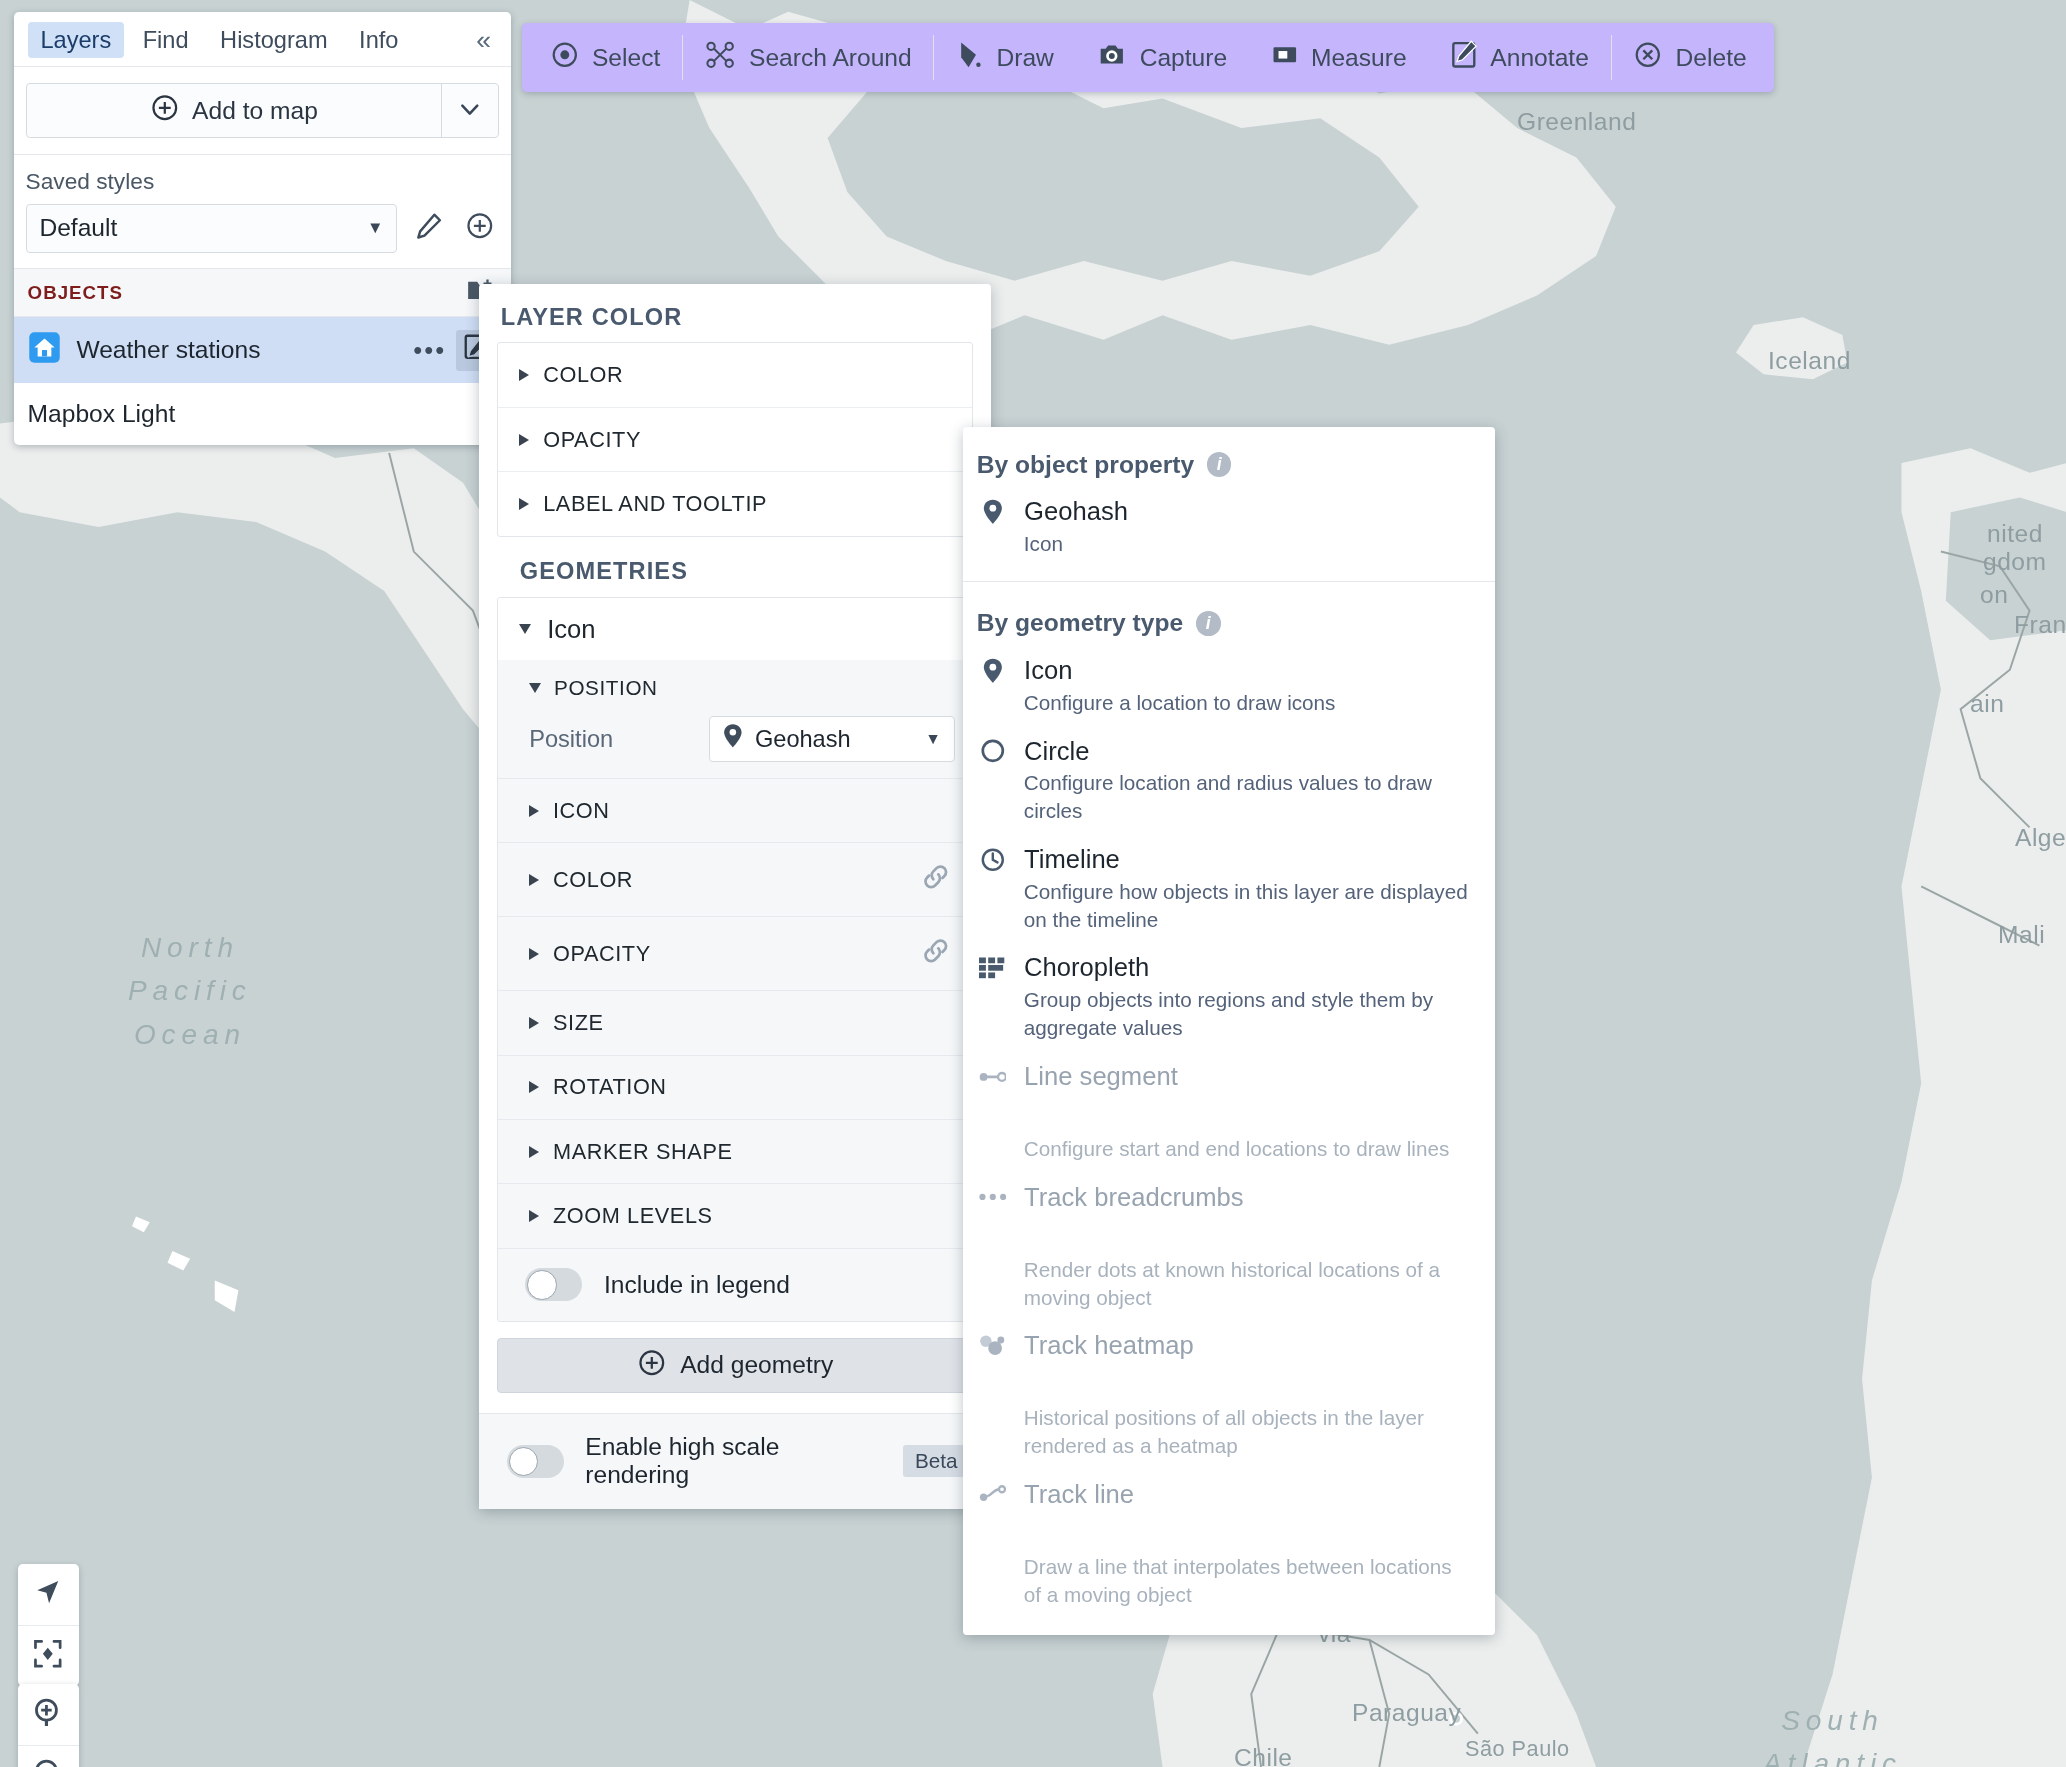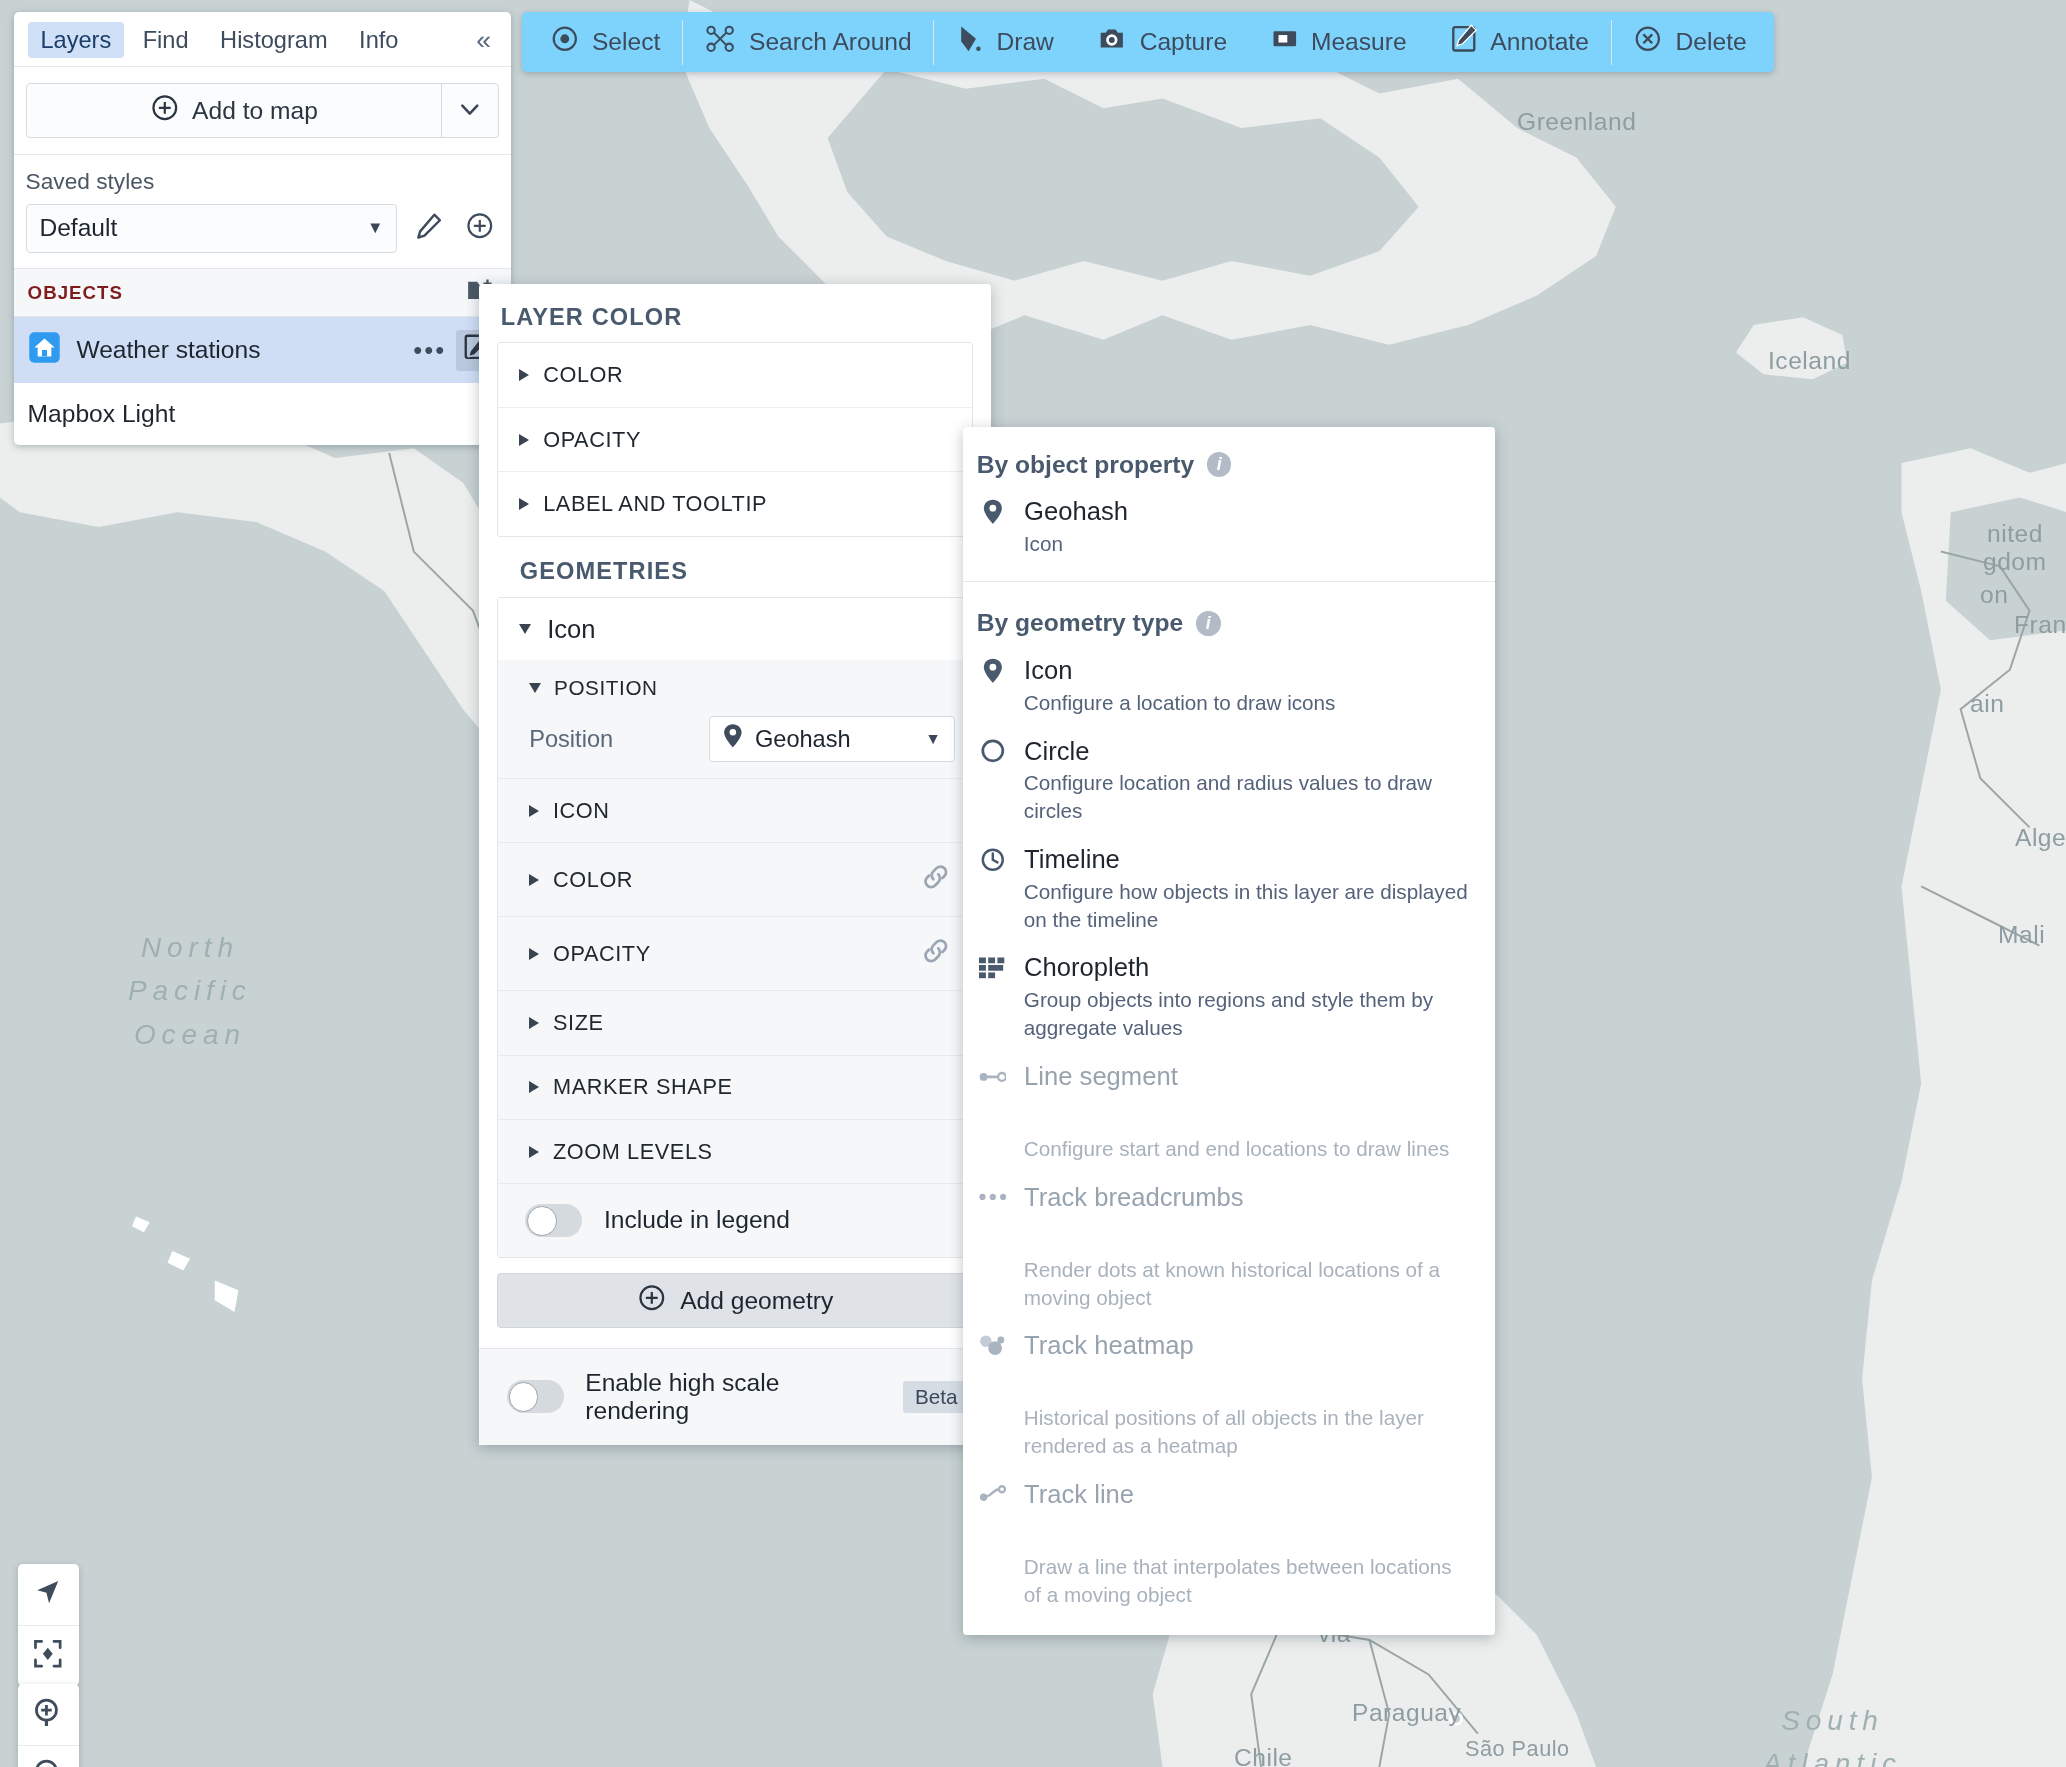--- a/index.html
+++ b/index.html
@@ -18,22 +18,22 @@
     position:absolute; color:#8e9da1; font-size:24.6px; letter-spacing:0.5px;
     white-space:nowrap; pointer-events:none;
   }
   .ocean-label {
     font-style: italic; color:#9fb0b3; font-size:28px; letter-spacing:5.9px; line-height:1.55;
     text-align:center;
   }
 
   
   .toolbar {
-    position:absolute; left:522px; top:12px; height:60px;
-    background:#7dd3fc; border-radius:4.9px;
+    position:absolute; left:522px; top:23px; height:69px;
+    background:#c4b5fd; border-radius:4.9px;
     box-shadow:0 2px 6.9px rgba(40,55,70,.26);
     display:flex; align-items:center; padding:0 5.9px;
   }
   .tool {
     display:flex; align-items:center; gap:12.8px;
     padding:0 21.7px; height:45px; color:#3d4b5c;
     font-size:24.6px; cursor:pointer; white-space:nowrap;
   }
   .tool svg { flex:none; }
   .tool-sep { width:1px; height:45px; background:#dfe3e8; }
@@ -514,20 +514,24 @@
                 <path d="M14 10 a4.5 4.5 0 0 1 0 6.4 l-2.6 2.6 a4.5 4.5 0 0 1-6.4-6.4 l1.6-1.6" fill="none" stroke="#9aa6b2" stroke-width="2.2" stroke-linecap="round"></path>
               </svg>
           </span>
         </div>
 
         <div class="geom-sub">
           <span class="tri"></span>
           <span>SIZE</span>
         </div>
 
+        <div class="geom-sub">
+          <span class="tri"></span>
+          <span>ROTATION</span>
+        </div>
 
         <div class="geom-sub">
           <span class="tri"></span>
           <span>MARKER SHAPE</span>
         </div>
 
         <div class="geom-sub">
           <span class="tri"></span>
           <span>ZOOM LEVELS</span>
         </div>

